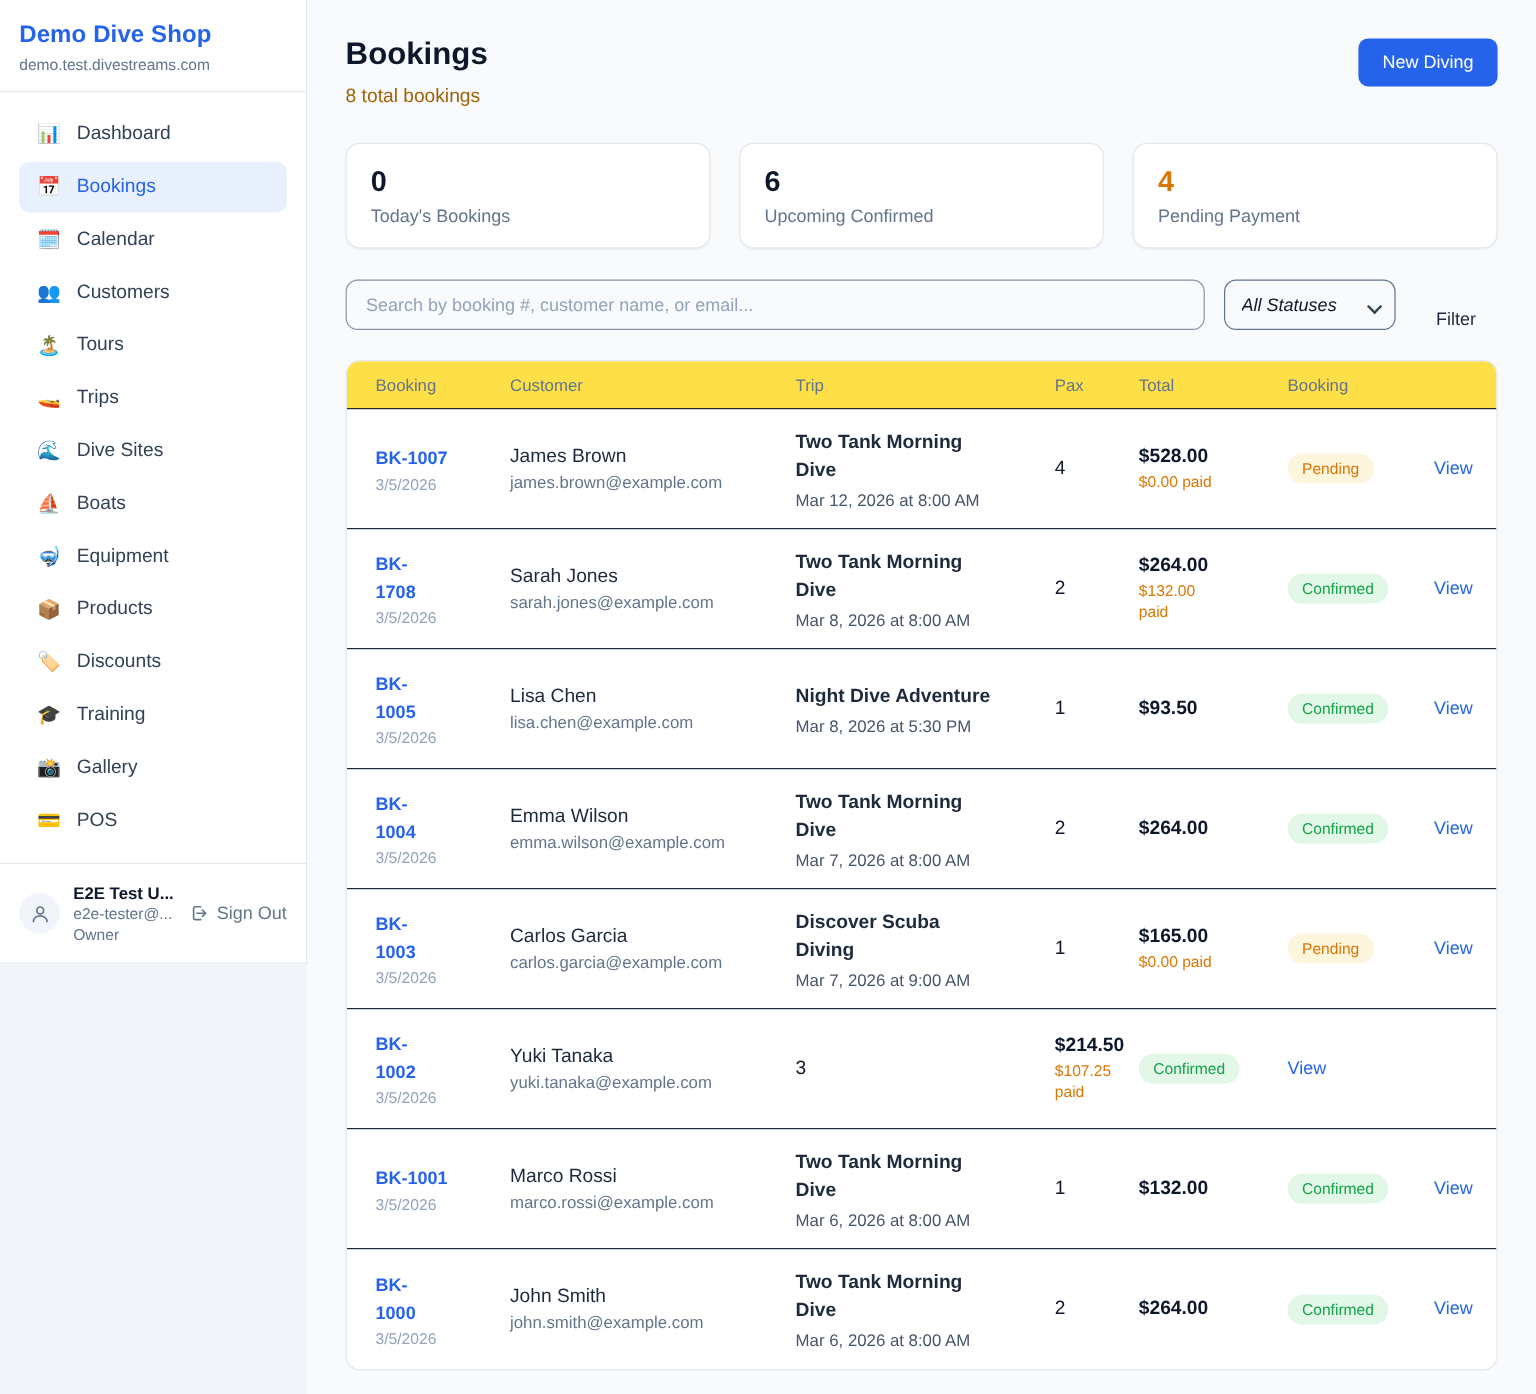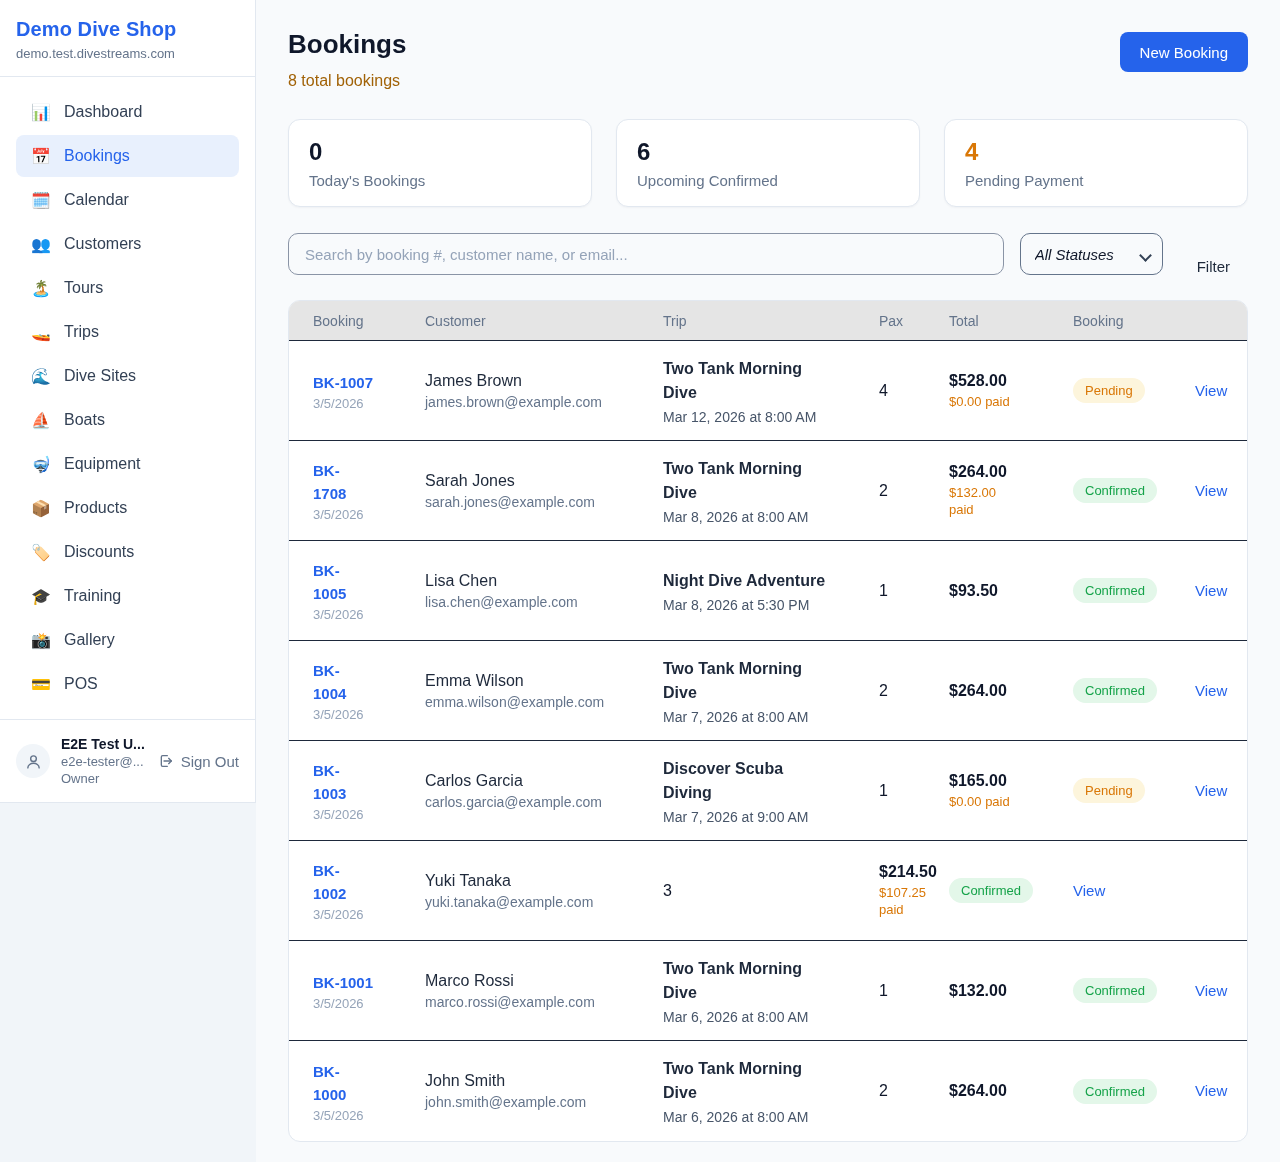--- a/index.html
+++ b/index.html
@@ -96,21 +96,21 @@
   .table-card {
     margin-top: 25px; background: #ffffff;
     border: 1px solid #e2e8f0; border-radius: 12px; overflow: hidden;
   }
   .tgrid {
     display: grid;
     grid-template-columns: 112px 238px 216px 70px 124px 122px 1fr;
     padding-left: 24px; padding-right: 24px;
     align-items: center;
   }
-  .thead { height: 40px; background: #e5e5e5; border-bottom: 1px solid #1e293b; }
+  .thead { height: 40px; background: #fde047; border-bottom: 1px solid #1e293b; }
   .th { font-size: 14px; color: #64748b; padding-right: 10px; }
   .trow { height: 100px; border-bottom: 1px solid #1e293b; }
   .trow:last-child { border-bottom: none; }
   .td { padding-right: 12px; }
 
   .bk-id { font-size: 15px; font-weight: 600; color: var(--accent); line-height: 23px; cursor: pointer; }
   .bk-date { font-size: 13px; color: #94a3b8; margin-top: 2px; }
   .cust-name { font-size: 16px; color: #1e293b; }
   .cust-email { font-size: 14px; color: #64748b; margin-top: 4px; }
   .trip-name { font-size: 16px; font-weight: 600; color: #1e293b; max-width: 166px; line-height: 24px; }
@@ -217,21 +217,21 @@
     </div>
   </aside>
 
   <main class="main">
 
     <div class="page-header">
       <div>
         <div class="page-title">Bookings</div>
         <div class="page-subtitle">8 total bookings</div>
       </div>
-      <button class="primary-btn">New Booking</button>
+      <button class="primary-btn">New Diving</button>
     </div>
 
     <div class="stats-row">
         <div class="stat-card">
     <div class="stat-value" style="color: rgb(15, 23, 42);">0</div>
     <div class="stat-label">Today's Bookings</div>
   </div>
         <div class="stat-card">
     <div class="stat-value" style="color: rgb(15, 23, 42);">6</div>
     <div class="stat-label">Upcoming Confirmed</div>

